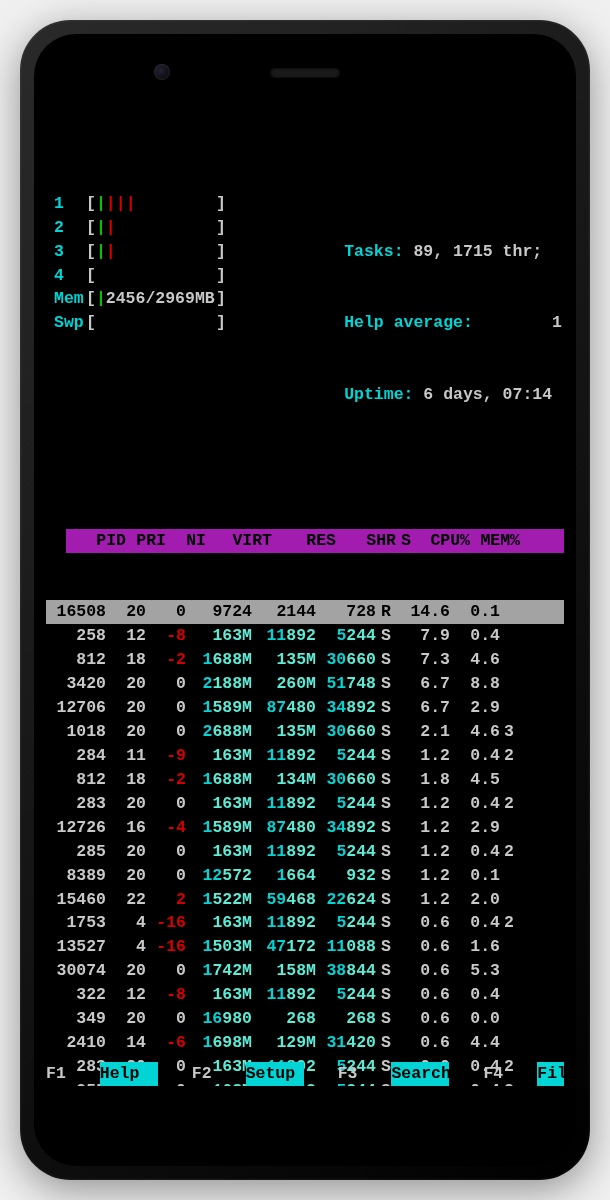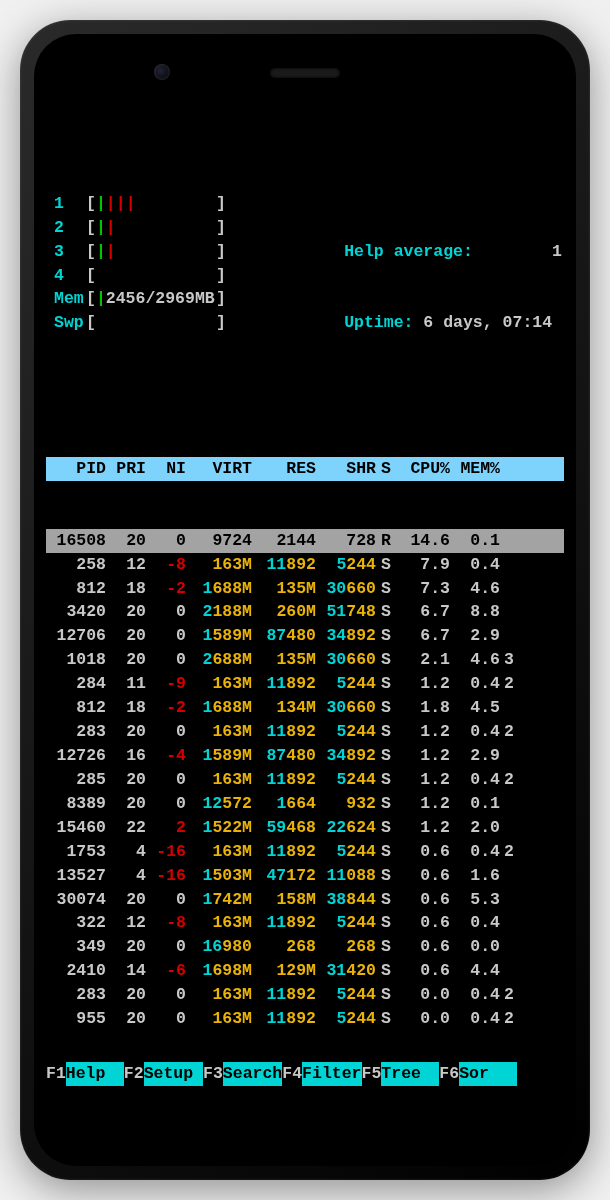--- a/index.html
+++ b/index.html
@@ -77,24 +77,25 @@
   .meter-close { color: #c8c8c8; }
   .meter-body  { display: inline-block; width: 120px; letter-spacing: 0px;}
   .bar-g { color: #00c400; }
   .bar-r { color: #d40000; }
 
   .stat-block { text-align: left; }
   .stat-block div { color: #00d4d4; }
   .stat-block .whiteval { color: #c8c8c8; }
 
   .col-header {
-    background: #7dd3fc;
+    background: #a21caf;
     color: #000;
     display: flex;
     font-weight: bold;
+    margin-left: 20px;
   }
   .row {
     display: flex;
     font-weight: bold;
   }
   .row.sel {
     background: #a3a3a3;
     color: #000;
   }
   .c-pid  { width: 60px; text-align: right; }
@@ -102,45 +103,47 @@
   .c-ni   { width: 40px; text-align: right; }
   .c-virt { width: 66px; text-align: right; }
   .c-res  { width: 64px; text-align: right; }
   .c-shr  { width: 60px; text-align: right; }
   .c-s    { width: 20px; text-align: center; }
   .c-cpu  { width: 54px; text-align: right; }
   .c-mem  { width: 50px; text-align: right; }
   .c-extra{ width: 20px; text-align: left; padding-left:4px;}
 
   .pre-cyan { color: #00d4d4; }
-  .post-white { color: #eab308; }
+  .post-white { color: #5eead4; }
   .row .c-s { color: #c8c8c8; }
   .row.sel .c-s, .row.sel span { color: #000 !important; }
 
   .footer {
     position: absolute;
     bottom: 0; left: 0; right: 0;
     display: flex;
     font-weight: bold;
+    gap: 34px;
   }
   .fk { color: #c8c8c8; }
   .fl { background: #00d4d4; color: #000; padding: 0 0px; min-width: 58px; display:inline-block; }
 </style>
 </head>
 <body>
 
 <div class="phone-frame">
   <div class="phone-inner">
     <div class="camera"></div>
     <div class="speaker"></div>
     <div class="screen">
 
       <div class="hdr">
         <div class="cpu-meters" id="cpu-meters"><div class="meter-row"><span class="meter-label">1</span><span class="meter-open">[</span><span class="meter-body"><span class="bar-g">|</span><span class="bar-r">|</span><span class="bar-r">|</span><span class="bar-r">|</span>        </span><span class="meter-close">]</span></div><div class="meter-row"><span class="meter-label">2</span><span class="meter-open">[</span><span class="meter-body"><span class="bar-g">|</span><span class="bar-r">|</span>          </span><span class="meter-close">]</span></div><div class="meter-row"><span class="meter-label">3</span><span class="meter-open">[</span><span class="meter-body"><span class="bar-g">|</span><span class="bar-r">|</span>          </span><span class="meter-close">]</span></div><div class="meter-row"><span class="meter-label">4</span><span class="meter-open">[</span><span class="meter-body">            </span><span class="meter-close">]</span></div><div class="meter-row"><span class="meter-label">Mem</span><span class="meter-open">[</span><span class="meter-body"><span class="bar-g">|</span><span class="white">2456/2969</span><span class="white">MB</span></span><span class="meter-close">]</span></div><div class="meter-row"><span class="meter-label">Swp</span><span class="meter-open">[</span><span class="meter-body">            </span><span class="meter-close">]</span></div></div>
         <div class="stat-block">
+          <div><span>Tasks:</span> <span class="whiteval">89, 1715 thr;</span></div>
           <div><span>Help average:</span>        <span class="whiteval">1</span></div>
           <div><span>Uptime:</span> <span class="whiteval">6 days, 07:14</span></div>
         </div>
       </div>
 
       <div class="col-header" id="col-header"><span class="c-pid">PID</span><span class="c-pri">PRI</span><span class="c-ni">NI</span><span class="c-virt">VIRT</span><span class="c-res">RES</span><span class="c-shr">SHR</span><span class="c-s">S</span><span class="c-cpu">CPU%</span><span class="c-mem">MEM%</span></div>
       <div id="rows"><div class="row sel"><span class="c-pid ">16508</span><span class="c-pri ">20</span><span class="c-ni " style="">0</span><span class="c-virt">9724</span><span class="c-res">2144</span><span class="c-shr">728</span><span class="c-s">R</span><span class="c-cpu ">14.6</span><span class="c-mem ">0.1</span><span class="c-extra "></span></div><div class="row"><span class="c-pid white">258</span><span class="c-pri white">12</span><span class="c-ni " style="color:#d40000">-8</span><span class="c-virt"><span class="pre-cyan"></span><span class="post-white">163M</span></span><span class="c-res"><span class="pre-cyan">11</span><span class="post-white">892</span></span><span class="c-shr"><span class="pre-cyan">5</span><span class="post-white">244</span></span><span class="c-s">S</span><span class="c-cpu white">7.9</span><span class="c-mem white">0.4</span><span class="c-extra white"></span></div><div class="row"><span class="c-pid white">812</span><span class="c-pri white">18</span><span class="c-ni " style="color:#d40000">-2</span><span class="c-virt"><span class="pre-cyan">1</span><span class="post-white">688M</span></span><span class="c-res"><span class="pre-cyan"></span><span class="post-white">135M</span></span><span class="c-shr"><span class="pre-cyan">30</span><span class="post-white">660</span></span><span class="c-s">S</span><span class="c-cpu white">7.3</span><span class="c-mem white">4.6</span><span class="c-extra white"></span></div><div class="row"><span class="c-pid white">3420</span><span class="c-pri white">20</span><span class="c-ni white" style="">0</span><span class="c-virt"><span class="pre-cyan">2</span><span class="post-white">188M</span></span><span class="c-res"><span class="pre-cyan"></span><span class="post-white">260M</span></span><span class="c-shr"><span class="pre-cyan">51</span><span class="post-white">748</span></span><span class="c-s">S</span><span class="c-cpu white">6.7</span><span class="c-mem white">8.8</span><span class="c-extra white"></span></div><div class="row"><span class="c-pid white">12706</span><span class="c-pri white">20</span><span class="c-ni white" style="">0</span><span class="c-virt"><span class="pre-cyan">1</span><span class="post-white">589M</span></span><span class="c-res"><span class="pre-cyan">87</span><span class="post-white">480</span></span><span class="c-shr"><span class="pre-cyan">34</span><span class="post-white">892</span></span><span class="c-s">S</span><span class="c-cpu white">6.7</span><span class="c-mem white">2.9</span><span class="c-extra white"></span></div><div class="row"><span class="c-pid white">1018</span><span class="c-pri white">20</span><span class="c-ni white" style="">0</span><span class="c-virt"><span class="pre-cyan">2</span><span class="post-white">688M</span></span><span class="c-res"><span class="pre-cyan"></span><span class="post-white">135M</span></span><span class="c-shr"><span class="pre-cyan">30</span><span class="post-white">660</span></span><span class="c-s">S</span><span class="c-cpu white">2.1</span><span class="c-mem white">4.6</span><span class="c-extra white">3</span></div><div class="row"><span class="c-pid white">284</span><span class="c-pri white">11</span><span class="c-ni " style="color:#d40000">-9</span><span class="c-virt"><span class="pre-cyan"></span><span class="post-white">163M</span></span><span class="c-res"><span class="pre-cyan">11</span><span class="post-white">892</span></span><span class="c-shr"><span class="pre-cyan">5</span><span class="post-white">244</span></span><span class="c-s">S</span><span class="c-cpu white">1.2</span><span class="c-mem white">0.4</span><span class="c-extra white">2</span></div><div class="row"><span class="c-pid white">812</span><span class="c-pri white">18</span><span class="c-ni " style="color:#d40000">-2</span><span class="c-virt"><span class="pre-cyan">1</span><span class="post-white">688M</span></span><span class="c-res"><span class="pre-cyan"></span><span class="post-white">134M</span></span><span class="c-shr"><span class="pre-cyan">30</span><span class="post-white">660</span></span><span class="c-s">S</span><span class="c-cpu white">1.8</span><span class="c-mem white">4.5</span><span class="c-extra white"></span></div><div class="row"><span class="c-pid white">283</span><span class="c-pri white">20</span><span class="c-ni white" style="">0</span><span class="c-virt"><span class="pre-cyan"></span><span class="post-white">163M</span></span><span class="c-res"><span class="pre-cyan">11</span><span class="post-white">892</span></span><span class="c-shr"><span class="pre-cyan">5</span><span class="post-white">244</span></span><span class="c-s">S</span><span class="c-cpu white">1.2</span><span class="c-mem white">0.4</span><span class="c-extra white">2</span></div><div class="row"><span class="c-pid white">12726</span><span class="c-pri white">16</span><span class="c-ni " style="color:#d40000">-4</span><span class="c-virt"><span class="pre-cyan">1</span><span class="post-white">589M</span></span><span class="c-res"><span class="pre-cyan">87</span><span class="post-white">480</span></span><span class="c-shr"><span class="pre-cyan">34</span><span class="post-white">892</span></span><span class="c-s">S</span><span class="c-cpu white">1.2</span><span class="c-mem white">2.9</span><span class="c-extra white"></span></div><div class="row"><span class="c-pid white">285</span><span class="c-pri white">20</span><span class="c-ni white" style="">0</span><span class="c-virt"><span class="pre-cyan"></span><span class="post-white">163M</span></span><span class="c-res"><span class="pre-cyan">11</span><span class="post-white">892</span></span><span class="c-shr"><span class="pre-cyan">5</span><span class="post-white">244</span></span><span class="c-s">S</span><span class="c-cpu white">1.2</span><span class="c-mem white">0.4</span><span class="c-extra white">2</span></div><div class="row"><span class="c-pid white">8389</span><span class="c-pri white">20</span><span class="c-ni white" style="">0</span><span class="c-virt"><span class="pre-cyan">12</span><span class="post-white">572</span></span><span class="c-res"><span class="pre-cyan">1</span><span class="post-white">664</span></span><span class="c-shr"><span class="pre-cyan"></span><span class="post-white">932</span></span><span class="c-s">S</span><span class="c-cpu white">1.2</span><span class="c-mem white">0.1</span><span class="c-extra white"></span></div><div class="row"><span class="c-pid white">15460</span><span class="c-pri white">22</span><span class="c-ni " style="color:#d40000">2</span><span class="c-virt"><span class="pre-cyan">1</span><span class="post-white">522M</span></span><span class="c-res"><span class="pre-cyan">59</span><span class="post-white">468</span></span><span class="c-shr"><span class="pre-cyan">22</span><span class="post-white">624</span></span><span class="c-s">S</span><span class="c-cpu white">1.2</span><span class="c-mem white">2.0</span><span class="c-extra white"></span></div><div class="row"><span class="c-pid white">1753</span><span class="c-pri white">4</span><span class="c-ni " style="color:#d40000">-16</span><span class="c-virt"><span class="pre-cyan"></span><span class="post-white">163M</span></span><span class="c-res"><span class="pre-cyan">11</span><span class="post-white">892</span></span><span class="c-shr"><span class="pre-cyan">5</span><span class="post-white">244</span></span><span class="c-s">S</span><span class="c-cpu white">0.6</span><span class="c-mem white">0.4</span><span class="c-extra white">2</span></div><div class="row"><span class="c-pid white">13527</span><span class="c-pri white">4</span><span class="c-ni " style="color:#d40000">-16</span><span class="c-virt"><span class="pre-cyan">1</span><span class="post-white">503M</span></span><span class="c-res"><span class="pre-cyan">47</span><span class="post-white">172</span></span><span class="c-shr"><span class="pre-cyan">11</span><span class="post-white">088</span></span><span class="c-s">S</span><span class="c-cpu white">0.6</span><span class="c-mem white">1.6</span><span class="c-extra white"></span></div><div class="row"><span class="c-pid white">30074</span><span class="c-pri white">20</span><span class="c-ni white" style="">0</span><span class="c-virt"><span class="pre-cyan">1</span><span class="post-white">742M</span></span><span class="c-res"><span class="pre-cyan"></span><span class="post-white">158M</span></span><span class="c-shr"><span class="pre-cyan">38</span><span class="post-white">844</span></span><span class="c-s">S</span><span class="c-cpu white">0.6</span><span class="c-mem white">5.3</span><span class="c-extra white"></span></div><div class="row"><span class="c-pid white">322</span><span class="c-pri white">12</span><span class="c-ni " style="color:#d40000">-8</span><span class="c-virt"><span class="pre-cyan"></span><span class="post-white">163M</span></span><span class="c-res"><span class="pre-cyan">11</span><span class="post-white">892</span></span><span class="c-shr"><span class="pre-cyan">5</span><span class="post-white">244</span></span><span class="c-s">S</span><span class="c-cpu white">0.6</span><span class="c-mem white">0.4</span><span class="c-extra white"></span></div><div class="row"><span class="c-pid white">349</span><span class="c-pri white">20</span><span class="c-ni white" style="">0</span><span class="c-virt"><span class="pre-cyan">16</span><span class="post-white">980</span></span><span class="c-res"><span class="pre-cyan"></span><span class="post-white">268</span></span><span class="c-shr"><span class="pre-cyan"></span><span class="post-white">268</span></span><span class="c-s">S</span><span class="c-cpu white">0.6</span><span class="c-mem white">0.0</span><span class="c-extra white"></span></div><div class="row"><span class="c-pid white">2410</span><span class="c-pri white">14</span><span class="c-ni " style="color:#d40000">-6</span><span class="c-virt"><span class="pre-cyan">1</span><span class="post-white">698M</span></span><span class="c-res"><span class="pre-cyan"></span><span class="post-white">129M</span></span><span class="c-shr"><span class="pre-cyan">31</span><span class="post-white">420</span></span><span class="c-s">S</span><span class="c-cpu white">0.6</span><span class="c-mem white">4.4</span><span class="c-extra white"></span></div><div class="row"><span class="c-pid white">283</span><span class="c-pri white">20</span><span class="c-ni white" style="">0</span><span class="c-virt"><span class="pre-cyan"></span><span class="post-white">163M</span></span><span class="c-res"><span class="pre-cyan">11</span><span class="post-white">892</span></span><span class="c-shr"><span class="pre-cyan">5</span><span class="post-white">244</span></span><span class="c-s">S</span><span class="c-cpu white">0.0</span><span class="c-mem white">0.4</span><span class="c-extra white">2</span></div><div class="row"><span class="c-pid white">955</span><span class="c-pri white">20</span><span class="c-ni white" style="">0</span><span class="c-virt"><span class="pre-cyan"></span><span class="post-white">163M</span></span><span class="c-res"><span class="pre-cyan">11</span><span class="post-white">892</span></span><span class="c-shr"><span class="pre-cyan">5</span><span class="post-white">244</span></span><span class="c-s">S</span><span class="c-cpu white">0.0</span><span class="c-mem white">0.4</span><span class="c-extra white">2</span></div></div>
 
       <div class="footer" id="footer"><span class="fk">F1</span><span class="fl">Help </span><span class="fk">F2</span><span class="fl">Setup </span><span class="fk">F3</span><span class="fl">Search</span><span class="fk">F4</span><span class="fl">Filter</span><span class="fk">F5</span><span class="fl">Tree </span><span class="fk">F6</span><span class="fl">Sor</span></div>
 

